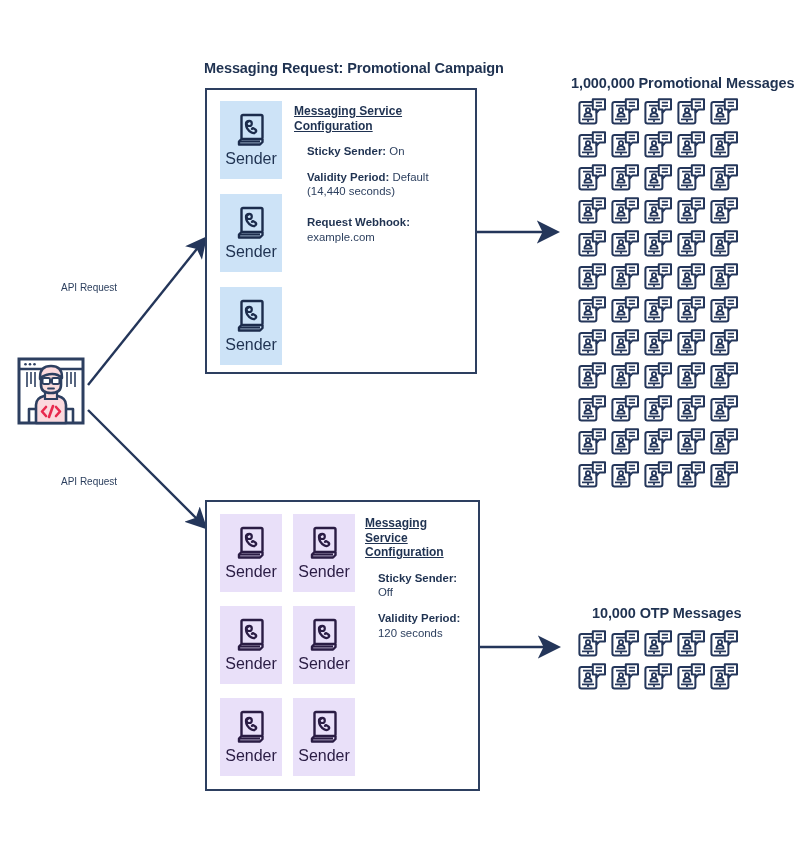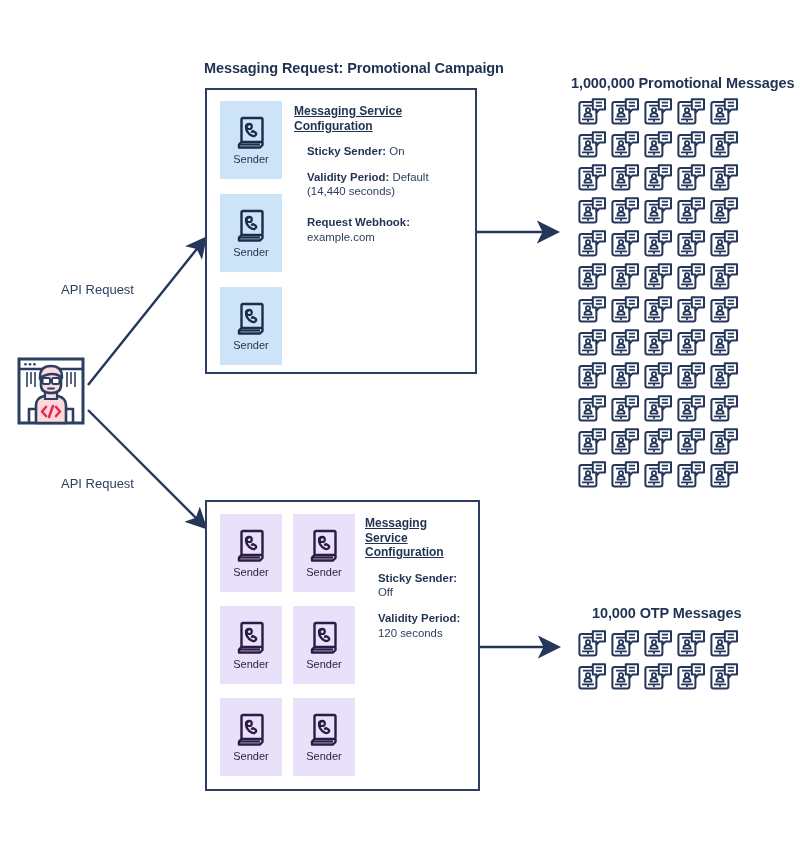--- a/index.html
+++ b/index.html
@@ -44,21 +44,21 @@
     box-sizing: border-box;
     display: flex;
     flex-direction: column;
     align-items: center;
     justify-content: center;
   }
   .sender.promo { background: #cde3f7; }
   .sender.otp   { background: #e9e0f9; }
   .sender .book-ico { display:block; }
   .sender-label {
-    font-size: 11px;
+    font-size: 16px;
     color: #1f3251;
     margin-top: 4px;
     line-height: 1;
   }
   .sender.otp .sender-label { color: #2a1c44; }
 
   
   .cfg-head {
     font-size: 12px;
     font-weight: bold;
@@ -70,21 +70,21 @@
   .cfg-line {
     font-size: 11.4px;
     color: #2c3f5e;
     line-height: 1.28;
     margin: 0 0 11px 13px;
   }
   .cfg-line b { font-weight: bold; color:#1f3251; }
 
   
   .api-label {
-    font-size: 13px;
+    font-size: 10px;
     color: #2c3f5e;
     white-space: nowrap;
   }
 
   
   .msg-grid { display: grid; }
   .msg-grid.promo { grid-template-columns: repeat(5, 33px); grid-auto-rows: 33px; }
   .msg-grid.otp   { grid-template-columns: repeat(5, 33px); grid-auto-rows: 33px; }
   .msg-cell { width: 33px; height: 33px; }
 

